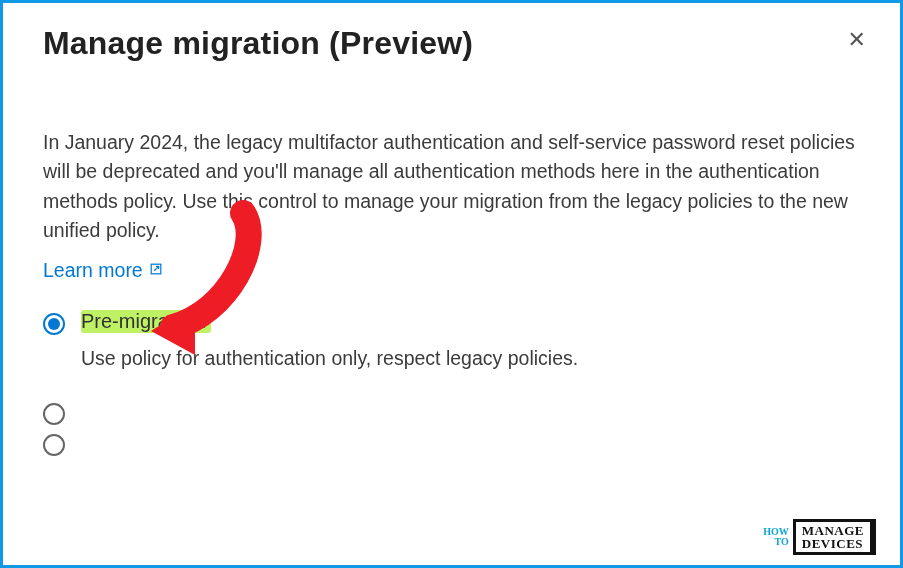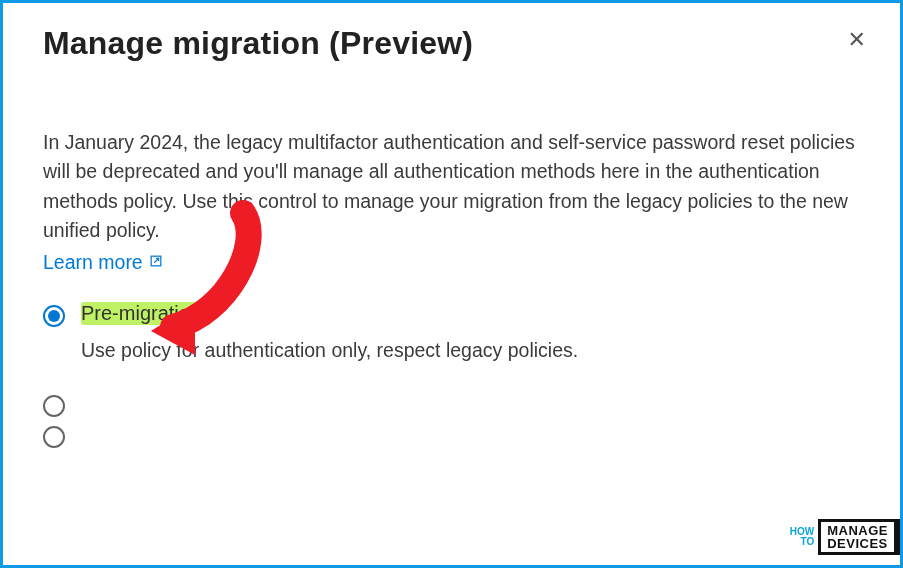--- a/index.html
+++ b/index.html
@@ -46,21 +46,21 @@
     line-height: 1.5;
     color: #3b3b3b;
   }
   .learn-link {
     color: #0078d4;
     font-size: 19.5px;
     text-decoration: none;
     display: inline-flex;
     align-items: center;
     gap: 6px;
-    margin-top: 6px;
+    margin-top: 14px;
     cursor: pointer;
   }
   .learn-link .ext {
     font-size: 16px;
   }
   .options {
     margin-top: 28px;
   }
   .opt {
     display: flex;
@@ -105,23 +105,23 @@
   .opt-sub {
     font-size: 19.5px;
     color: #3b3b3b;
     margin-top: 14px;
     margin-bottom: 24px;
     margin-left: 0;
     padding-left: 0;
   }
   .watermark {
     position: absolute;
-    right: 0;
+    right: 24px;
     bottom: 10px;
-    font-family: Liberation Sans, sans-serif;
+    font-family: Liberation Serif, serif;
   }
   .wm-box {
     display: inline-flex;
     align-items: center;
     gap: 4px;
   }
   .wm-left {
     font-size: 10px;
     line-height: 1;
     color: #0aa6d6;

